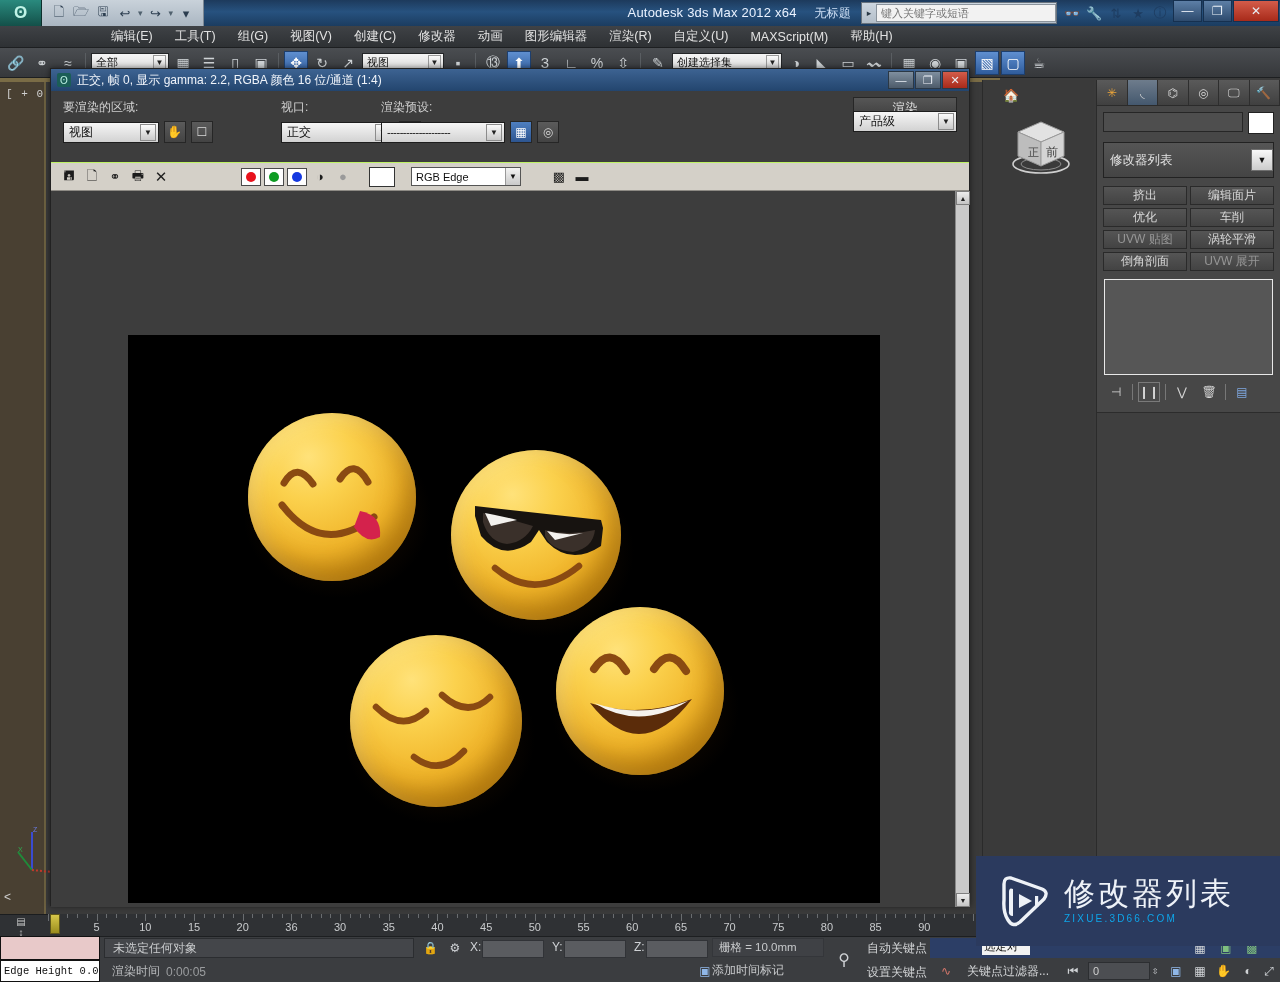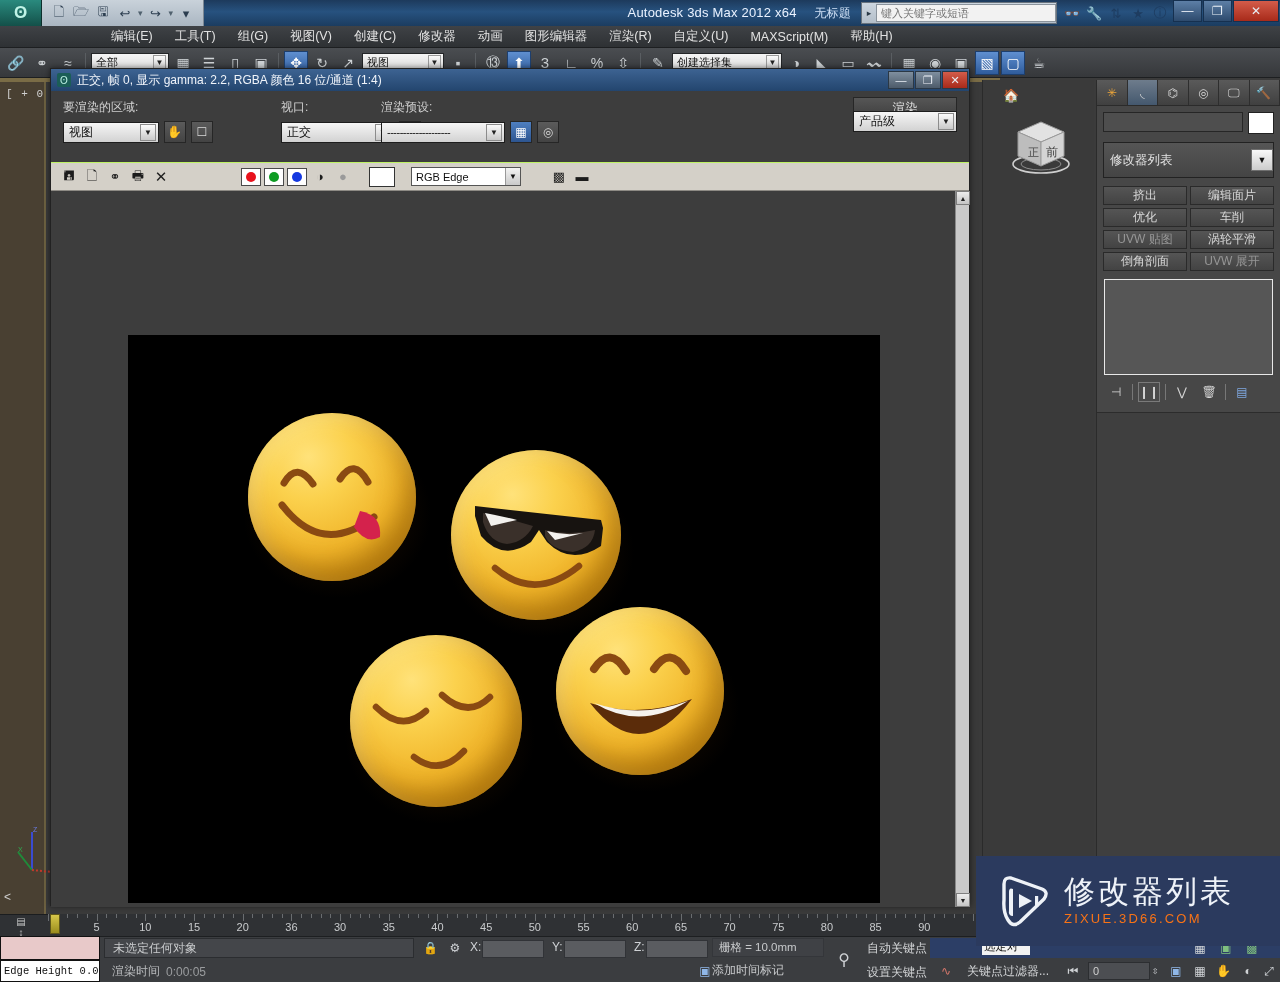--- a/index.html
+++ b/index.html
@@ -310,21 +310,21 @@
 
   
   #watermark{
      left:976px; top:856px; width:304px; height:90px;
      background:#2b3a5e; display:flex; align-items:center; gap:12px;
      padding-left:18px;
   }
   #wm-logo{ width:58px;height:58px; position:relative;}
   #wm-text{ display:flex; flex-direction:column; }
   #wm-cn{ color:#eef2f8; font-size:31px; letter-spacing:3px; line-height:1.05;}
-  #wm-en{ color:#f97316; font-size:13px; letter-spacing:2.2px; margin-top:3px;}
+  #wm-en{ color:#0ea5e9; font-size:10px; letter-spacing:2.2px; margin-top:3px;}
 </style>
 </head>
 <body>
 
 <div id="titlebar" class="abs">
   <div id="appicon">
     <span class="glyph">ʘ</span>
   </div>
   <div class="qat" id="qat">
       <div class="qbtn">🗋</div>

